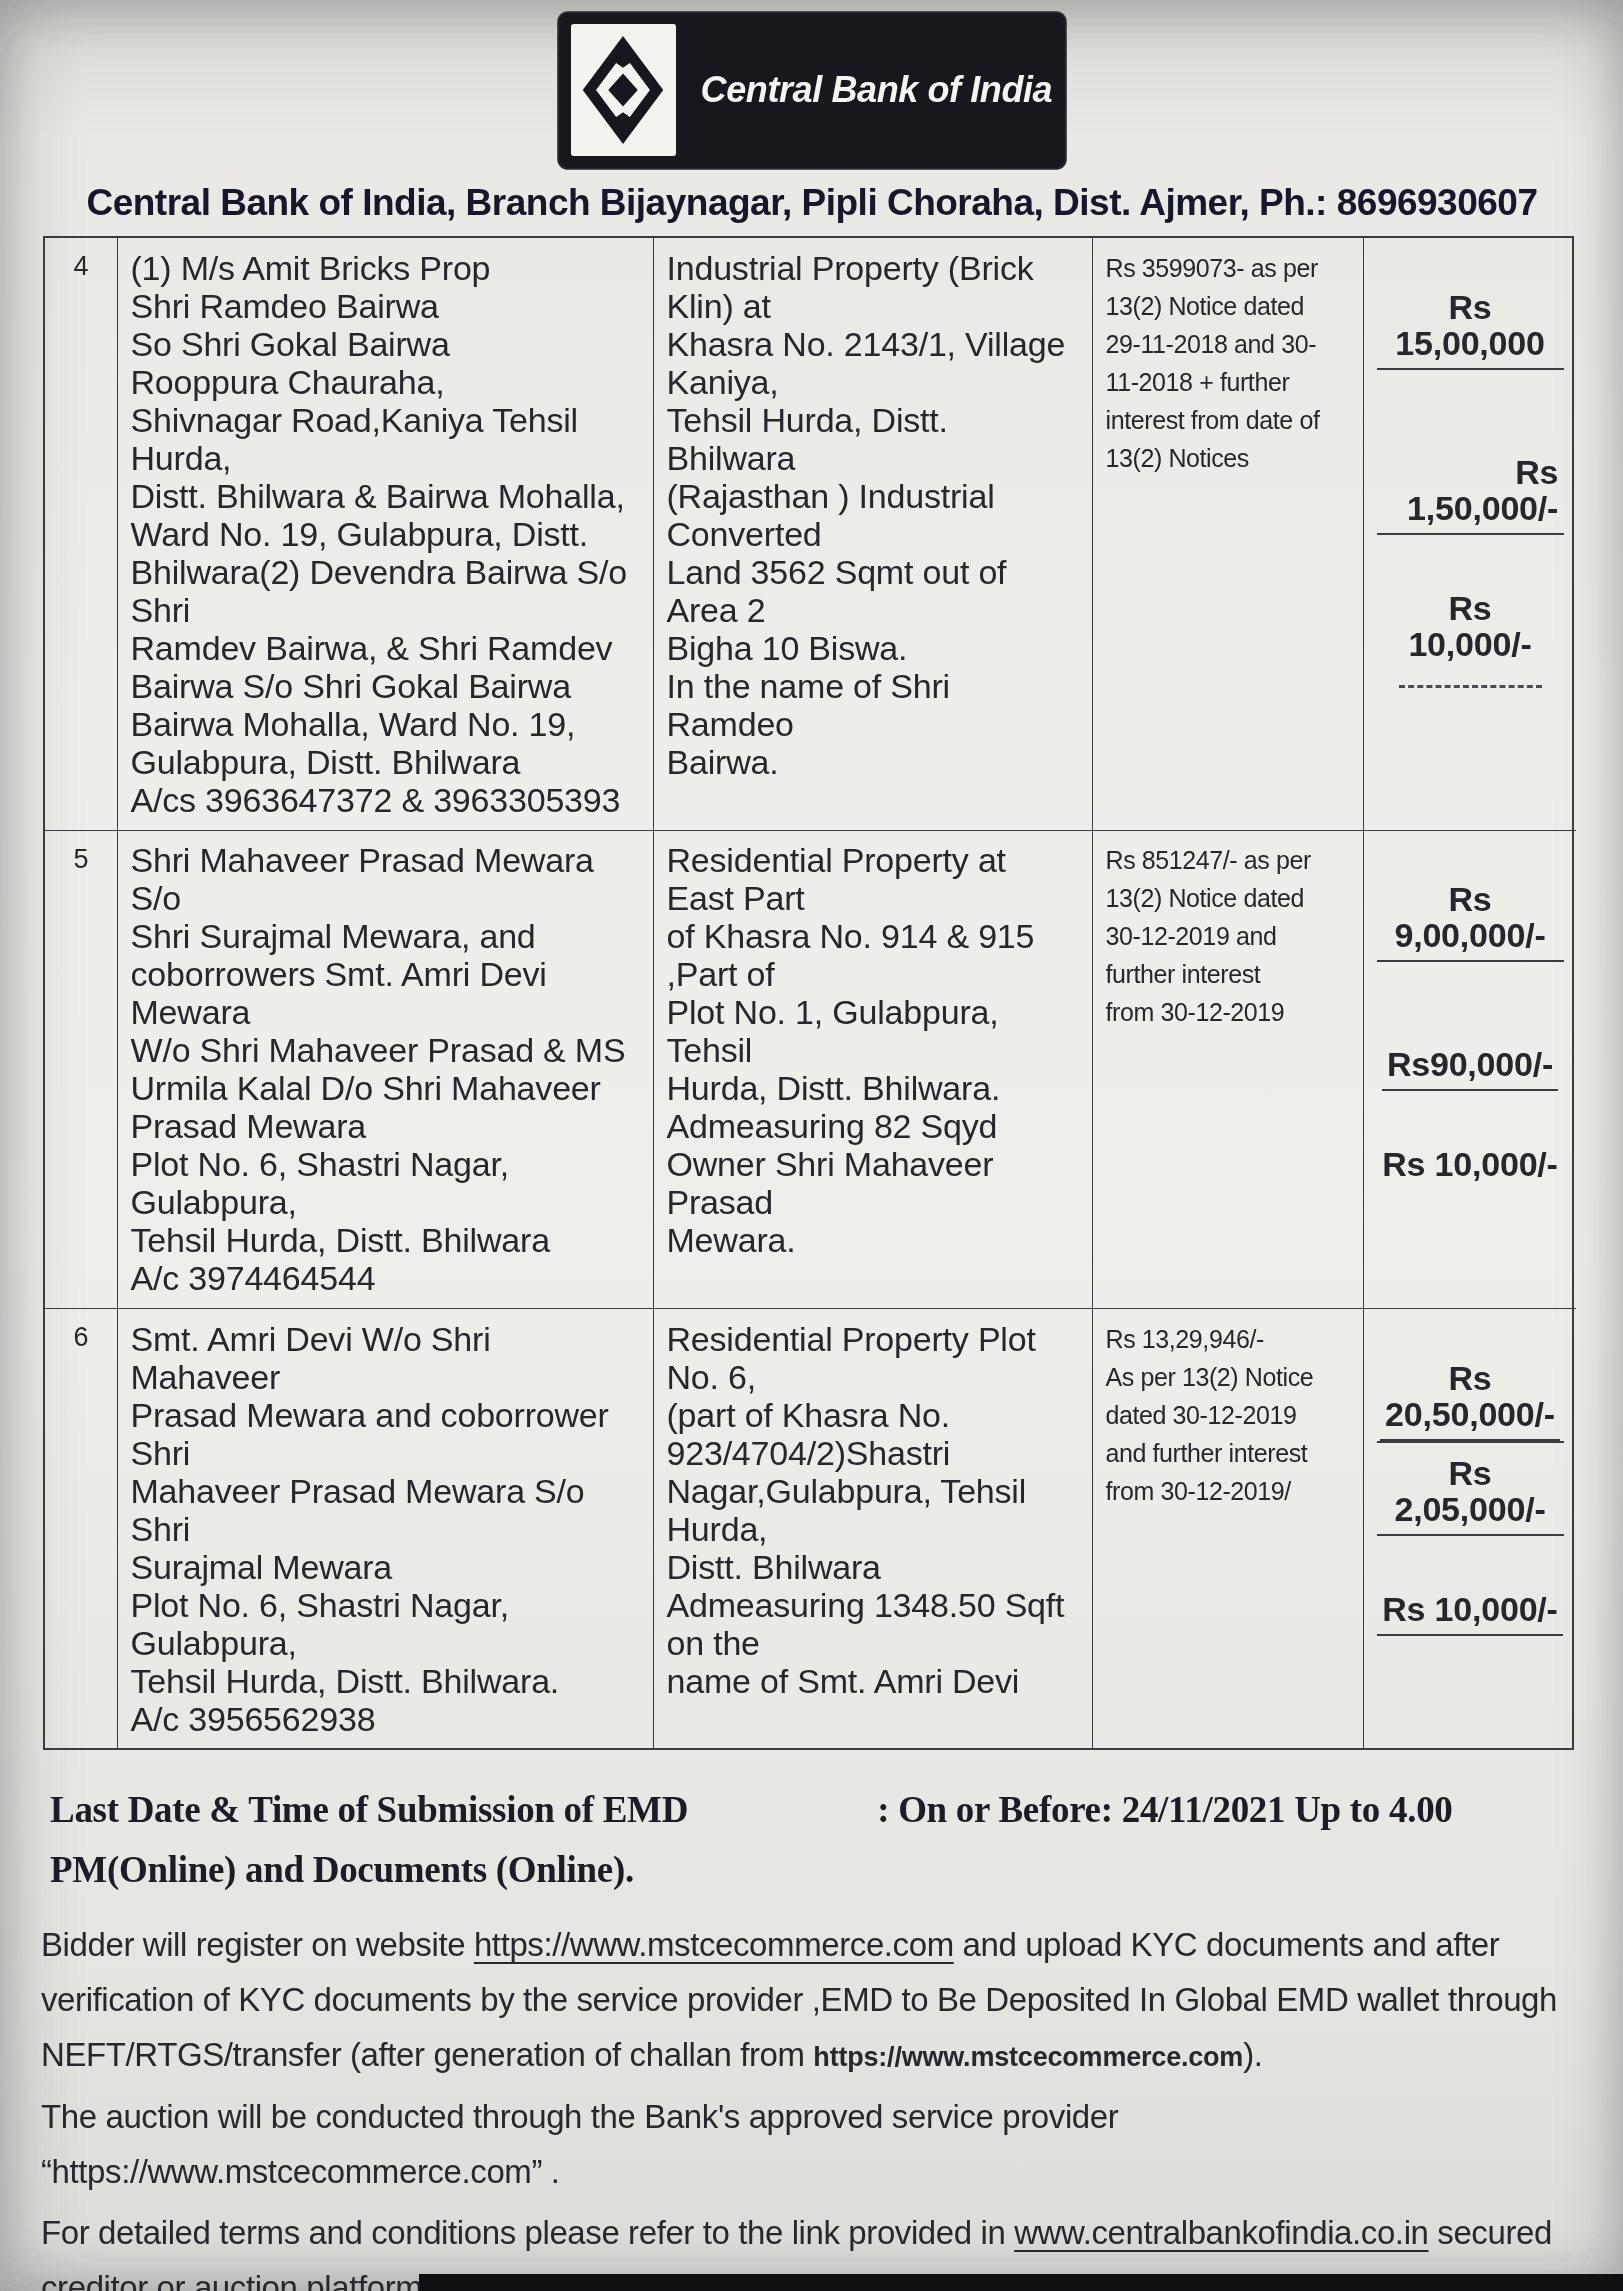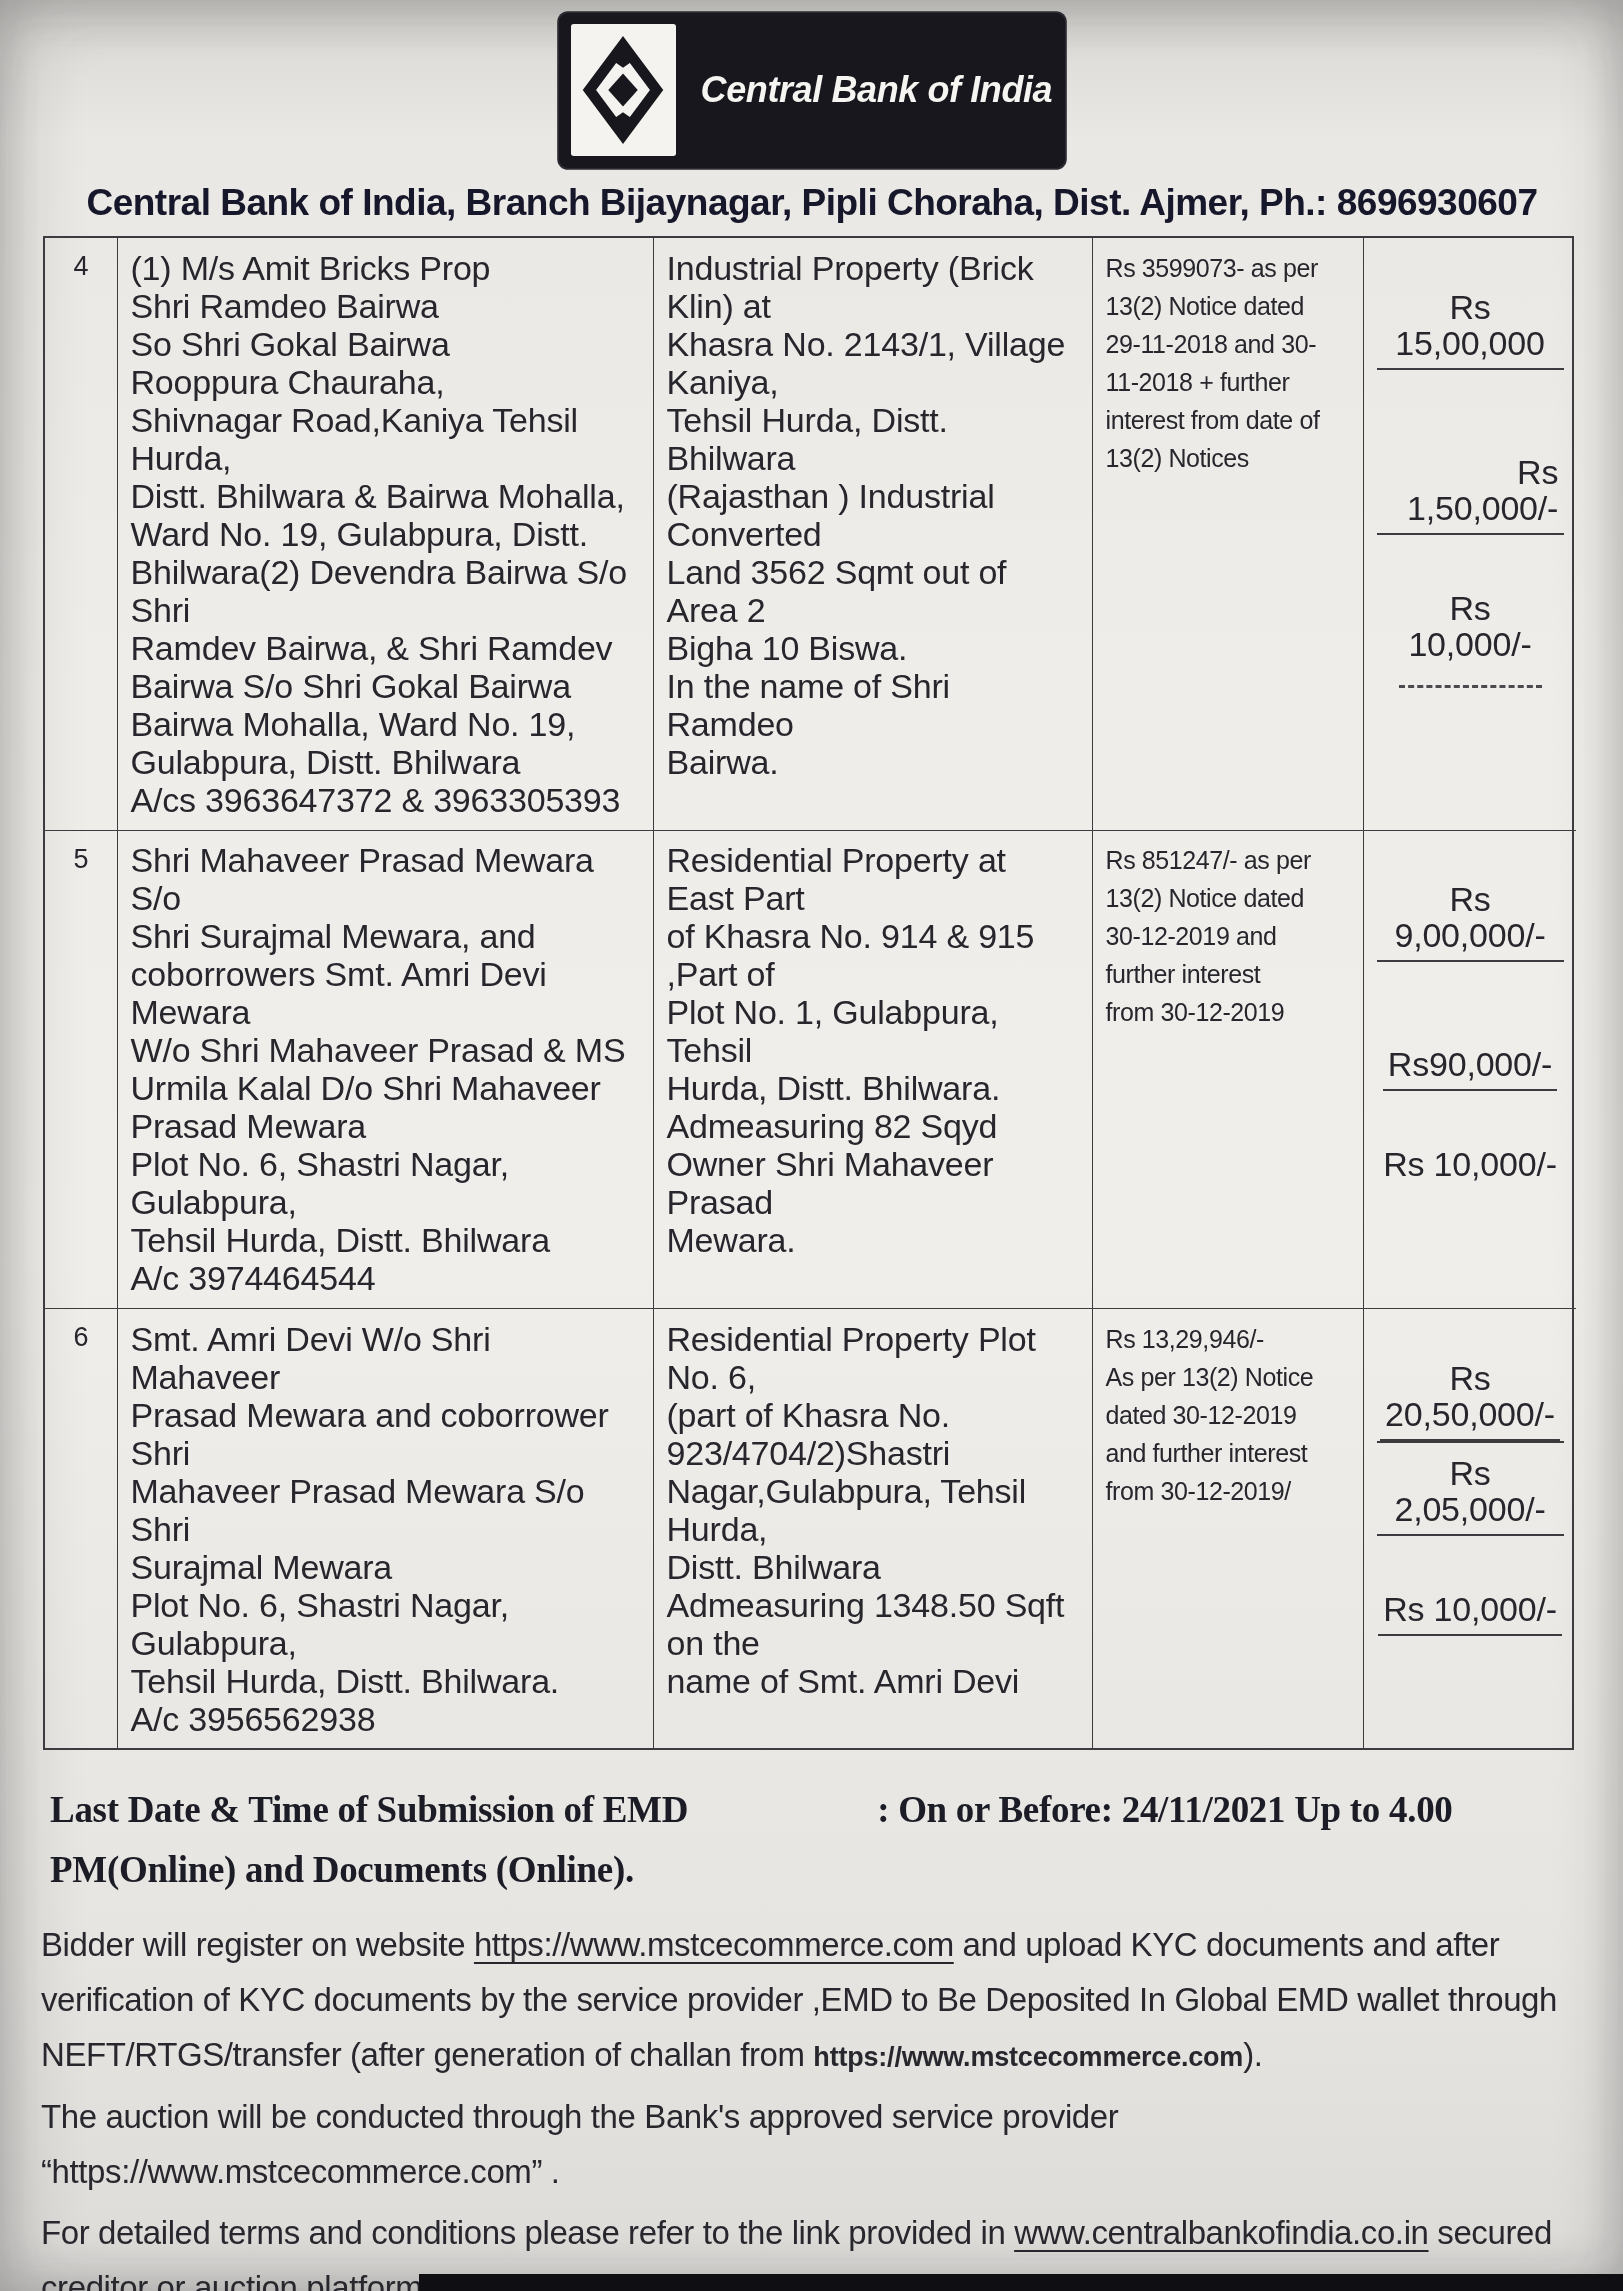--- a/index.html
+++ b/index.html
@@ -22,21 +22,21 @@
   
   .auction-table{
     margin:12.5px 0 0 43px;width:1531px;box-sizing:border-box;display:grid;
     grid-template-columns:73px 536px 439px 271px 212px;
     grid-template-rows:minmax(528px,auto) minmax(349px,auto) minmax(296px,auto);
     border:2.7px solid #3b3b40;
   }
   .trow{display:contents;}
   .tcell{border-right:1.8px solid #3b3b40;border-bottom:1.8px solid #3b3b40;padding:10.7px 12.5px;font-size:34px;line-height:38px;white-space:pre-line;box-sizing:border-box;letter-spacing:-0.2px;}
   .trow:last-child .tcell{border-bottom:none;}
-  .tcell.c5{border-right:none;}
+  .tcell.c5{border-right:none;font-weight:bold;}
   .tcell.c1{text-align:center;padding-top:9px;font-size:27px;}
   .tcell.c4{font-size:25px;letter-spacing:-0.4px;}
   .tcell.c5{text-align:center;padding-top:12.5px;}
   .amt-col{display:flex;flex-direction:column;align-items:center;}
   .amt{display:inline-block;white-space:pre-wrap;line-height:36px;}
   .u{border-bottom:2.7px solid #3b3b40;padding:0 5.3px 7.1px 5.3px;}
   .ou{border-top:2.7px solid #3b3b40;padding-top:12.5px;}
   .gap1{margin-top:84px;text-align:right;}
   .gap2{margin-top:55px;}
   .dash-line{width:143px;border-bottom:3.6px dashed #4a4a4f;height:23px;display:block;}

